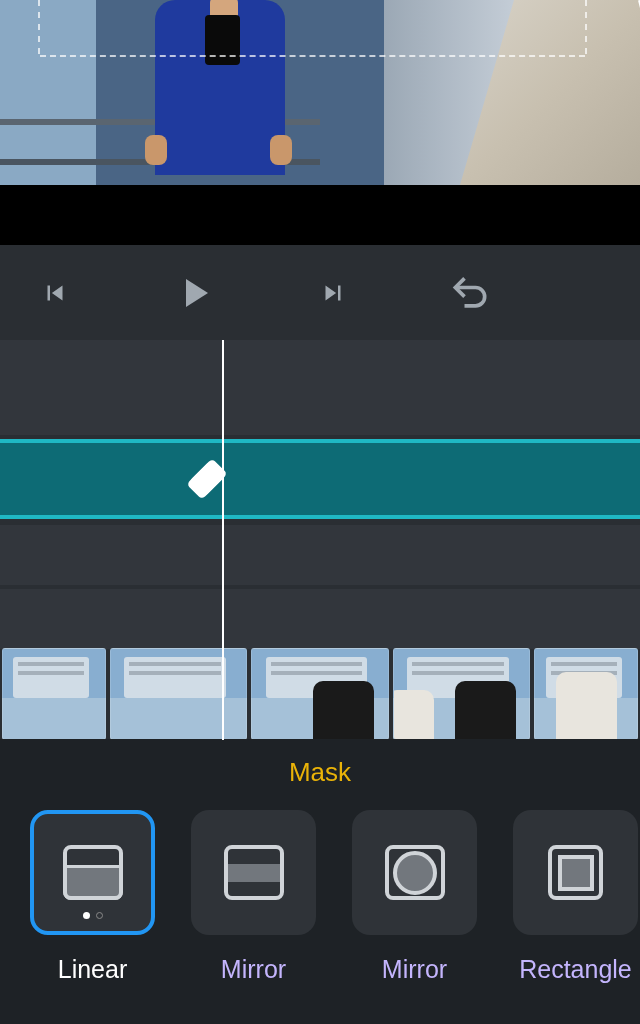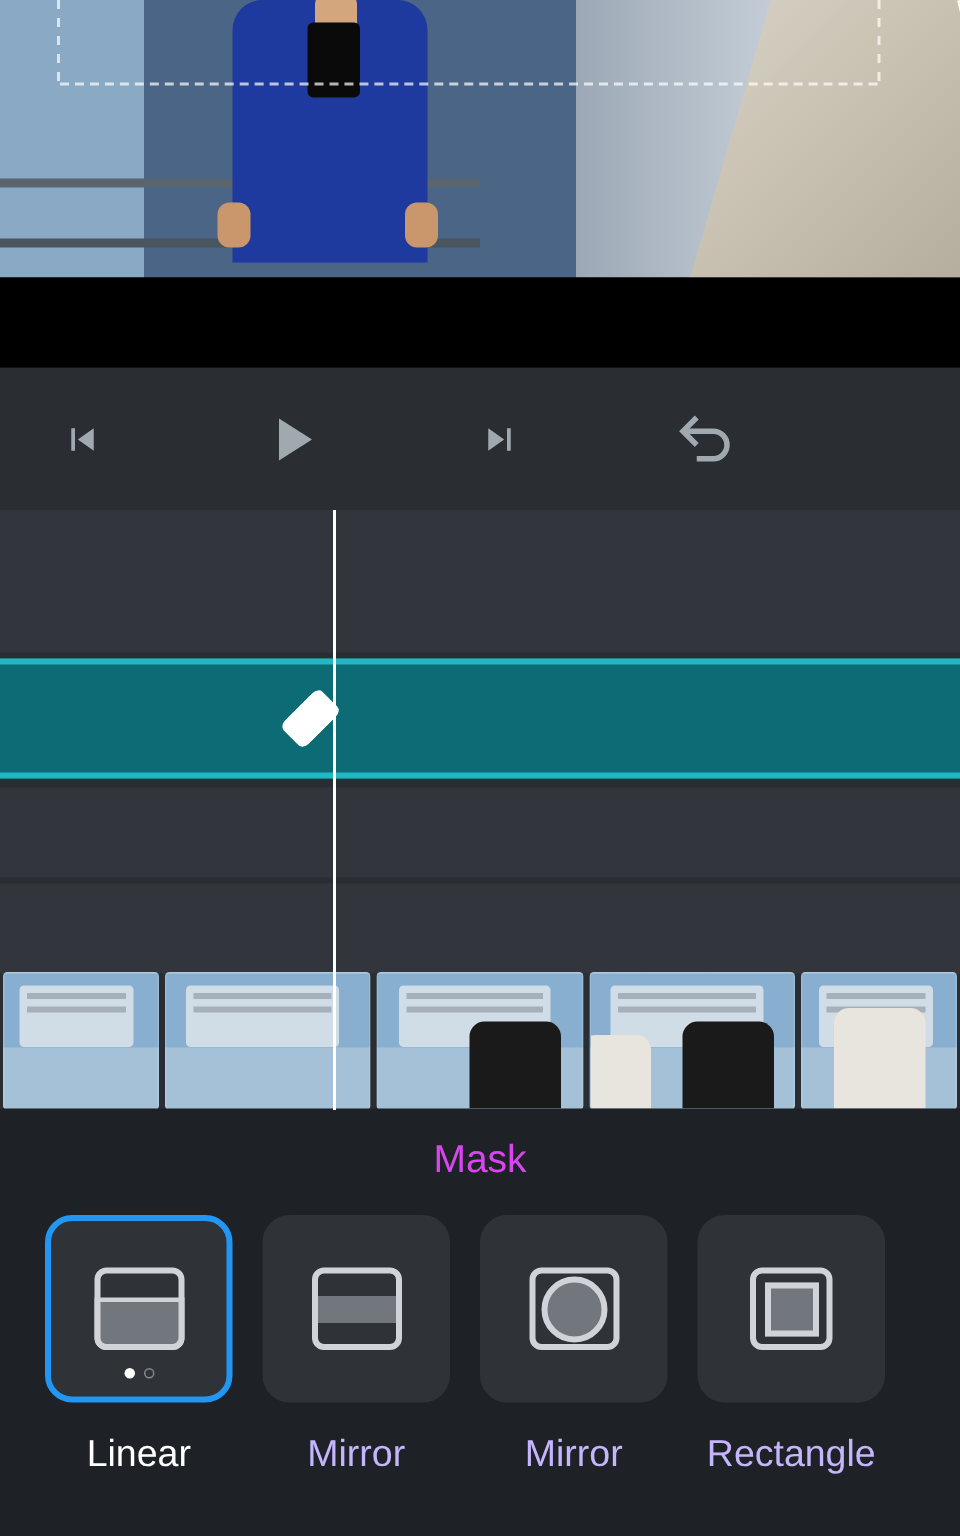--- a/index.html
+++ b/index.html
@@ -300,30 +300,30 @@
       position: absolute;
       bottom: 0;
       left: 0;
       right: 0;
       height: 285px;
       background: #1e2226;
     }
     
     .mask-title {
       text-align: center;
-      color: #d946ef;
+      color: #eab308;
       font-size: 26px;
       padding-top: 18px;
       padding-bottom: 22px;
     }
     
     .mask-options {
       display: flex;
       padding: 0 30px;
-      gap: 20px;
+      gap: 36px;
     }
     
     .mask-option {
       display: flex;
       flex-direction: column;
       align-items: center;
       gap: 20px;
       cursor: pointer;
     }
     

